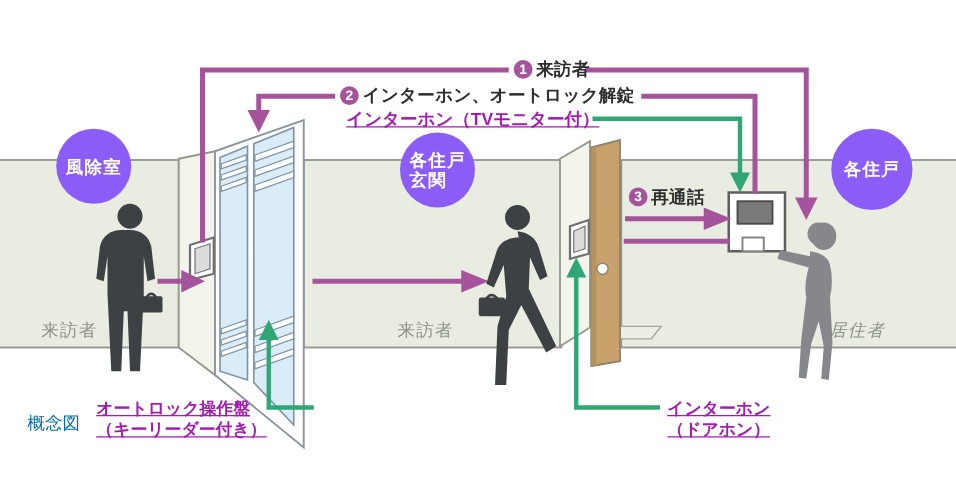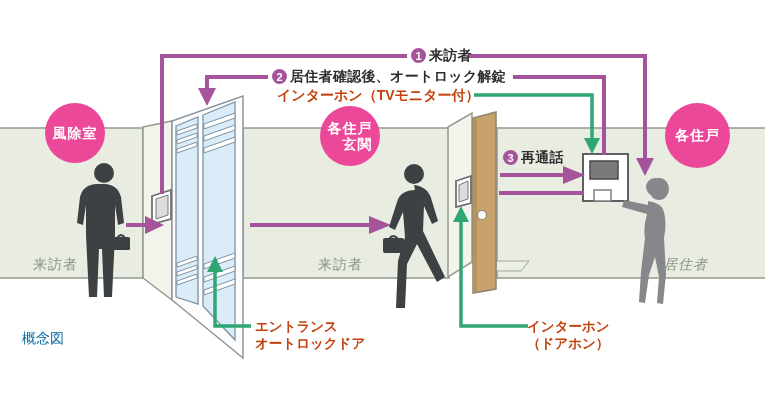--- a/index.html
+++ b/index.html
@@ -1,38 +1,38 @@
 <!DOCTYPE html>
 <html><head>
 <meta charset="utf-8">
 <style>
   html,body{margin:0;padding:0;background:#fff;}
   #stage{
     position:relative;width:765px;height:401px;overflow:hidden;background:#fff;
     font-family:"Liberation Sans","DejaVu Sans",sans-serif;
   }
   #scene{position:absolute;left:0;top:0;}
-  .lbl{position:absolute;white-space:pre-line;font-weight:bold;color:#c2410c;
-       font-size:13.5px;line-height:1.28;}
+  .lbl{position:absolute;white-space:pre-line;font-weight:bold;color:#a21caf;
+       font-size:13.5px;line-height:1.28;text-decoration:underline;}
   .caption{position:absolute;font-size:14px;color:#0369a1;font-weight:normal;}
   .person-lbl{position:absolute;font-size:14px;color:#8d938b;font-weight:normal;letter-spacing:1px;}
   .zone{
-    position:absolute;border-radius:50%;background:#ec4899;color:#fff;
-    display:flex;align-items:center;justify-content:center;text-align:right;
+    position:absolute;border-radius:50%;background:#8b5cf6;color:#fff;
+    display:flex;align-items:center;justify-content:center;text-align:left;
     font-weight:bold;font-size:14px;line-height:1.15;white-space:pre-line;letter-spacing:1px;
   }
   .step{position:absolute;display:flex;align-items:flex-start;gap:3px;}
   .badge{
     width:15px;height:15px;border-radius:50%;background:#a5549b;color:#fff;
     font-size:11px;font-weight:bold;display:inline-flex;align-items:center;
     justify-content:center;flex:none;margin-top:1px;
   }
   .step-text{font-size:14px;font-weight:bold;color:#2e2e2e;letter-spacing:0.3px;}
   .dev{font-size:13.5px;}
-  .center{text-align:left;}
+  .center{text-align:center;}
 </style>
 </head>
 <body>
 
 <div id="stage">
 
   <svg id="scene" width="765" height="401" viewBox="0 0 765 401">
 
     <g>
       <rect x="-2" y="128" width="145" height="150" fill="#e8ece1" stroke="#949a8e" stroke-width="1.5"></rect>
@@ -131,30 +131,30 @@
   <div class="zone" style="left:320px;top:106px;width:60px;height:60px;">各住戸
 玄関</div>
   <div class="zone" style="left:665px;top:103px;width:65px;height:65px;">各住戸</div>
 
   <div class="step" style="left:411px;top:47px;">
     <span class="badge">1</span>
     <span class="step-text">来訪者</span>
   </div>
   <div class="step" style="left:272px;top:68px;">
     <span class="badge">2</span>
-    <span class="step-text">居住者確認後、オートロック解錠</span>
+    <span class="step-text">インターホン、オートロック解錠</span>
   </div>
   <div class="step" style="left:503px;top:149px;">
     <span class="badge">3</span>
     <span class="step-text">再通話</span>
   </div>
 
   <div class="lbl dev" style="left:277px;top:87px;font-size:14px;">インターホン（TVモニター付）</div>
-  <div class="lbl dev" style="left:255px;top:318px;">エントランス
-オートロックドア</div>
+  <div class="lbl dev" style="left:77px;top:318px;">オートロック操作盤
+（キーリーダー付き）</div>
   <div class="lbl dev center" style="left:527px;top:318px;width:96px;">インターホン
 （ドアホン）</div>
 
   <div class="person-lbl" style="left:33px;top:256px;">来訪者</div>
   <div class="person-lbl" style="left:318px;top:256px;">来訪者</div>
   <div class="person-lbl" style="left:663px;top:256px;font-style:italic;">居住者</div>
 
   <div class="caption" style="left:22px;top:330px;">概念図</div>
 </div>
 

